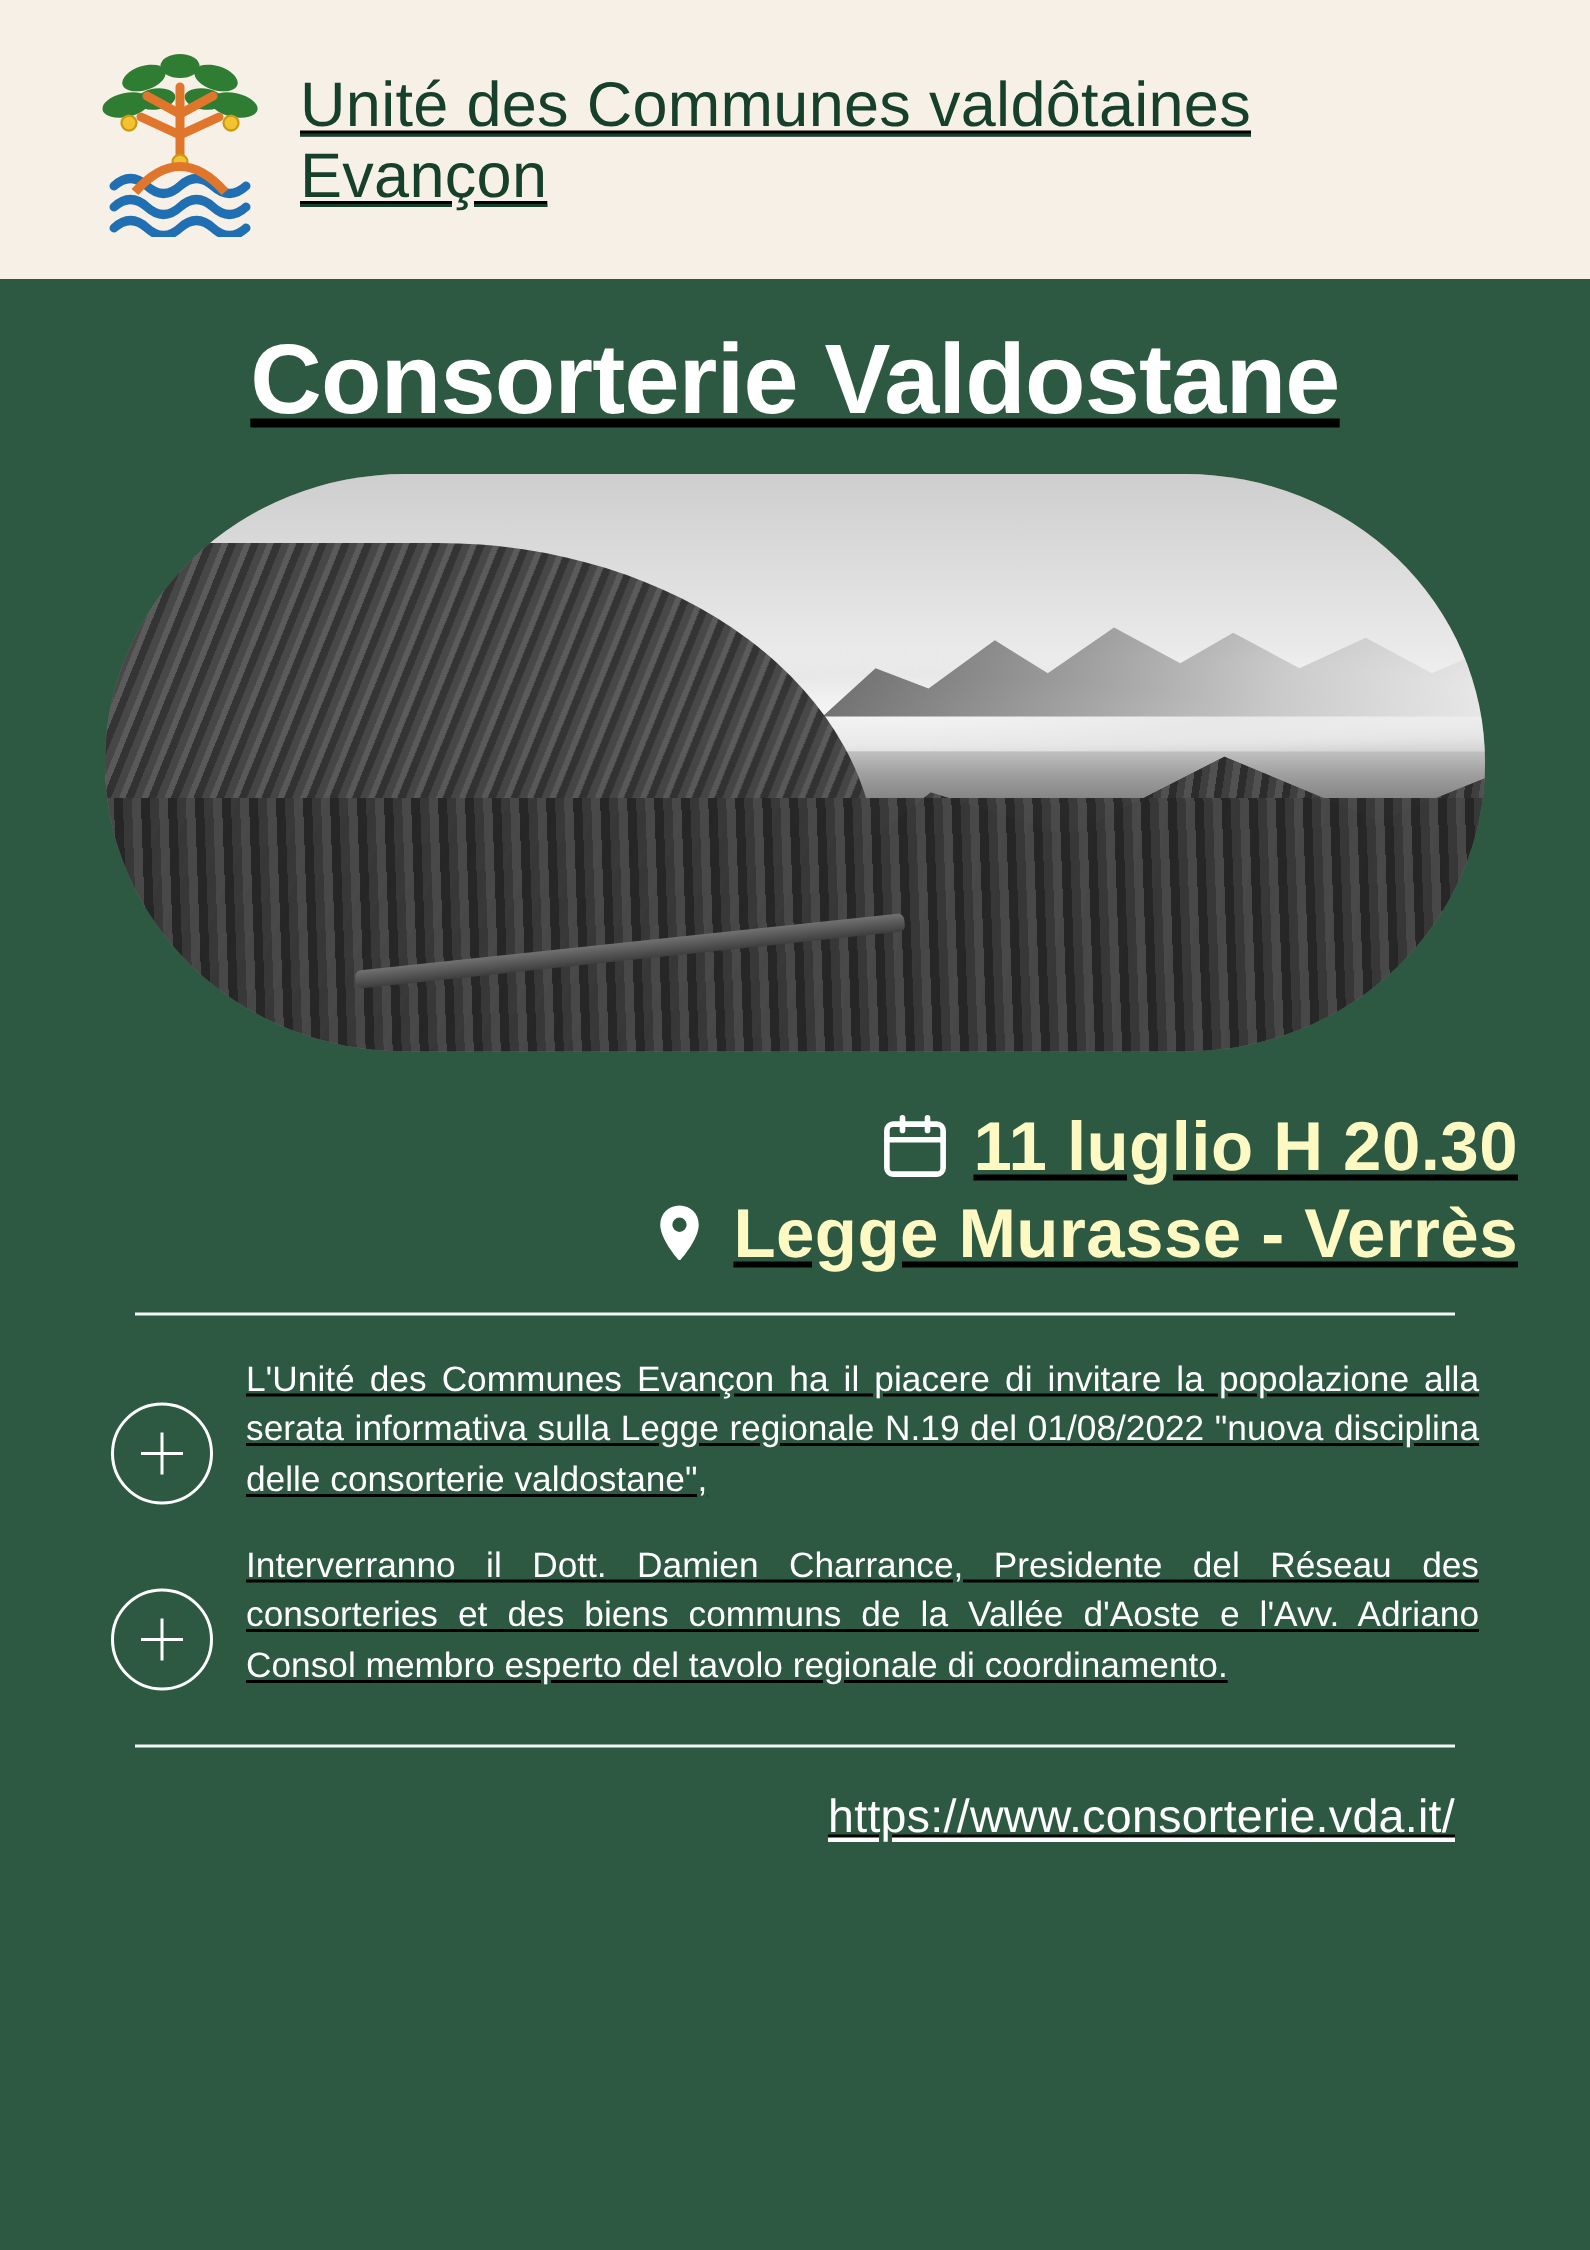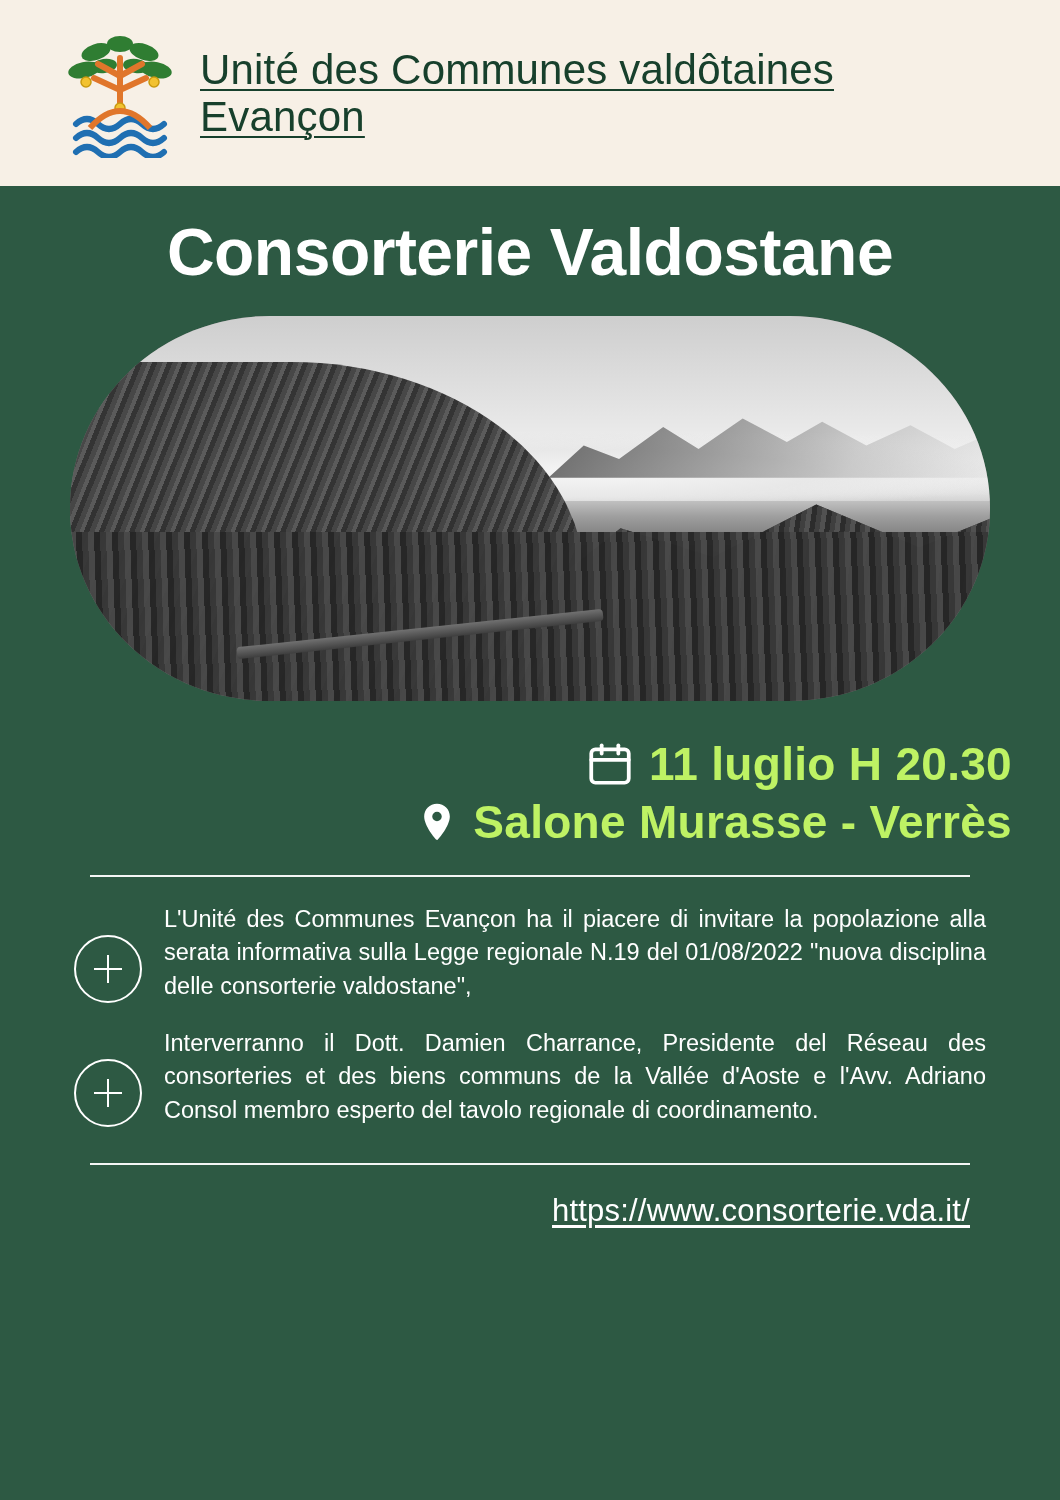--- a/index.html
+++ b/index.html
@@ -12,20 +12,21 @@
     overflow: hidden;
   }
 
   .poster {
     position: relative;
     width: 1060px;
     height: 1500px;
     background: #2d5943;
     display: flex;
     flex-direction: column;
+    text-decoration: underline;
   }
 
   
   .header {
     background: #f7f0e6;
     height: 186px;
     display: flex;
     align-items: center;
     padding: 0 40px 0 60px;
     flex: 0 0 auto;
@@ -138,21 +139,21 @@
     width: 40%;
     height: 3%;
     background: linear-gradient(to bottom, #6d7274, #3a3f41);
     transform: rotate(-6deg);
     border-radius: 4px;
   }
 
   
   .meta {
     margin: 36px 48px 0 0;
-    color: #bef264;
+    color: #fef9c3;
   }
   .meta-row {
     display: flex;
     align-items: center;
     justify-content: flex-end;
     gap: 14px;
     margin-bottom: 4px;
   }
   .meta-text {
     font-size: 46px;
@@ -305,21 +306,21 @@
         </svg>
       </span>
       <span class="meta-text">11 luglio H 20.30</span>
     </div>
     <div class="meta-row">
       <span>
         <svg class="icon-svg" width="44" height="50" viewBox="0 0 24 24" fill="#ffffff">
           <path d="M12 2c-4 0-7 3-7 7 0 5.2 6.2 12.3 6.5 12.6.3.3.8.3 1 0C12.8 21.3 19 14.2 19 9c0-4-3-7-7-7zm0 9.6a2.6 2.6 0 1 1 0-5.2 2.6 2.6 0 0 1 0 5.2z"></path>
         </svg>
       </span>
-      <span class="meta-text">Salone Murasse - Verrès</span>
+      <span class="meta-text">Legge Murasse - Verrès</span>
     </div>
   </div>
 
   <div class="divider"></div>
 
   <div class="bullets">
     <div class="bullet">
       <div class="plus-circle"></div>
       <div class="bullet-text">L'Unité des Communes Evançon ha il piacere di invitare la popolazione alla serata informativa sulla Legge regionale N.19 del 01/08/2022 "nuova disciplina delle consorterie valdostane",</div>
     </div>

